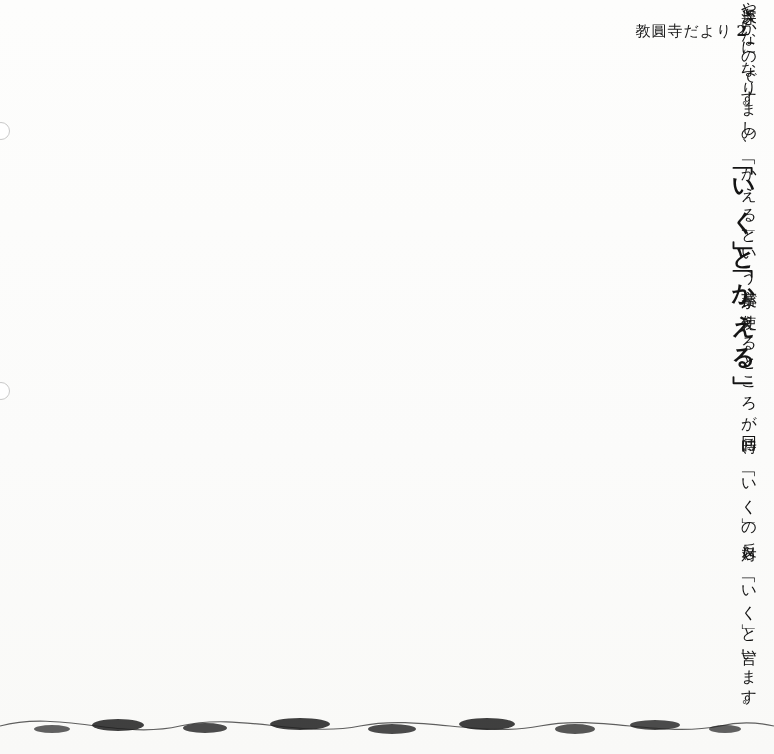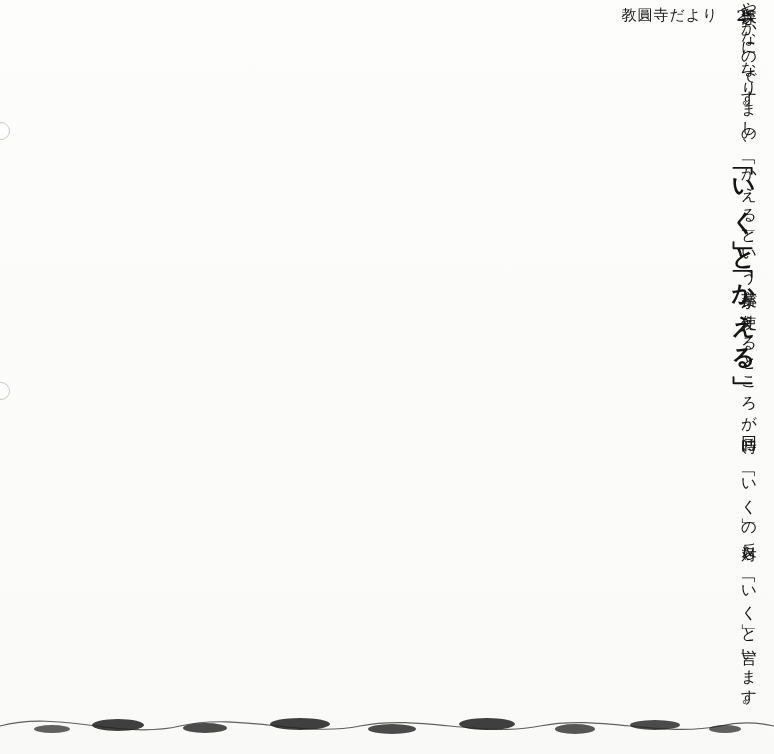--- a/index.html
+++ b/index.html
@@ -18,25 +18,25 @@
   
   .page {
     position: absolute;
     inset: 0;
     background: linear-gradient(180deg, #fdfdfc 0%, #fbfbfa 60%, #f9f9f7 100%);
   }
 
   
   .header {
     position: absolute;
-    top: 6px;
+    top: 22px;
     right: 26px;
     display: flex;
-    align-items: center;
-    gap: 18px;
+    align-items: flex-start;
+    gap: 4px;
     font-size: 15px;
     letter-spacing: 1px;
     color: #1a1a1a;
   }
   .header .pagenum {
     font-size: 15px;
     font-weight: bold;
   }
 
   

